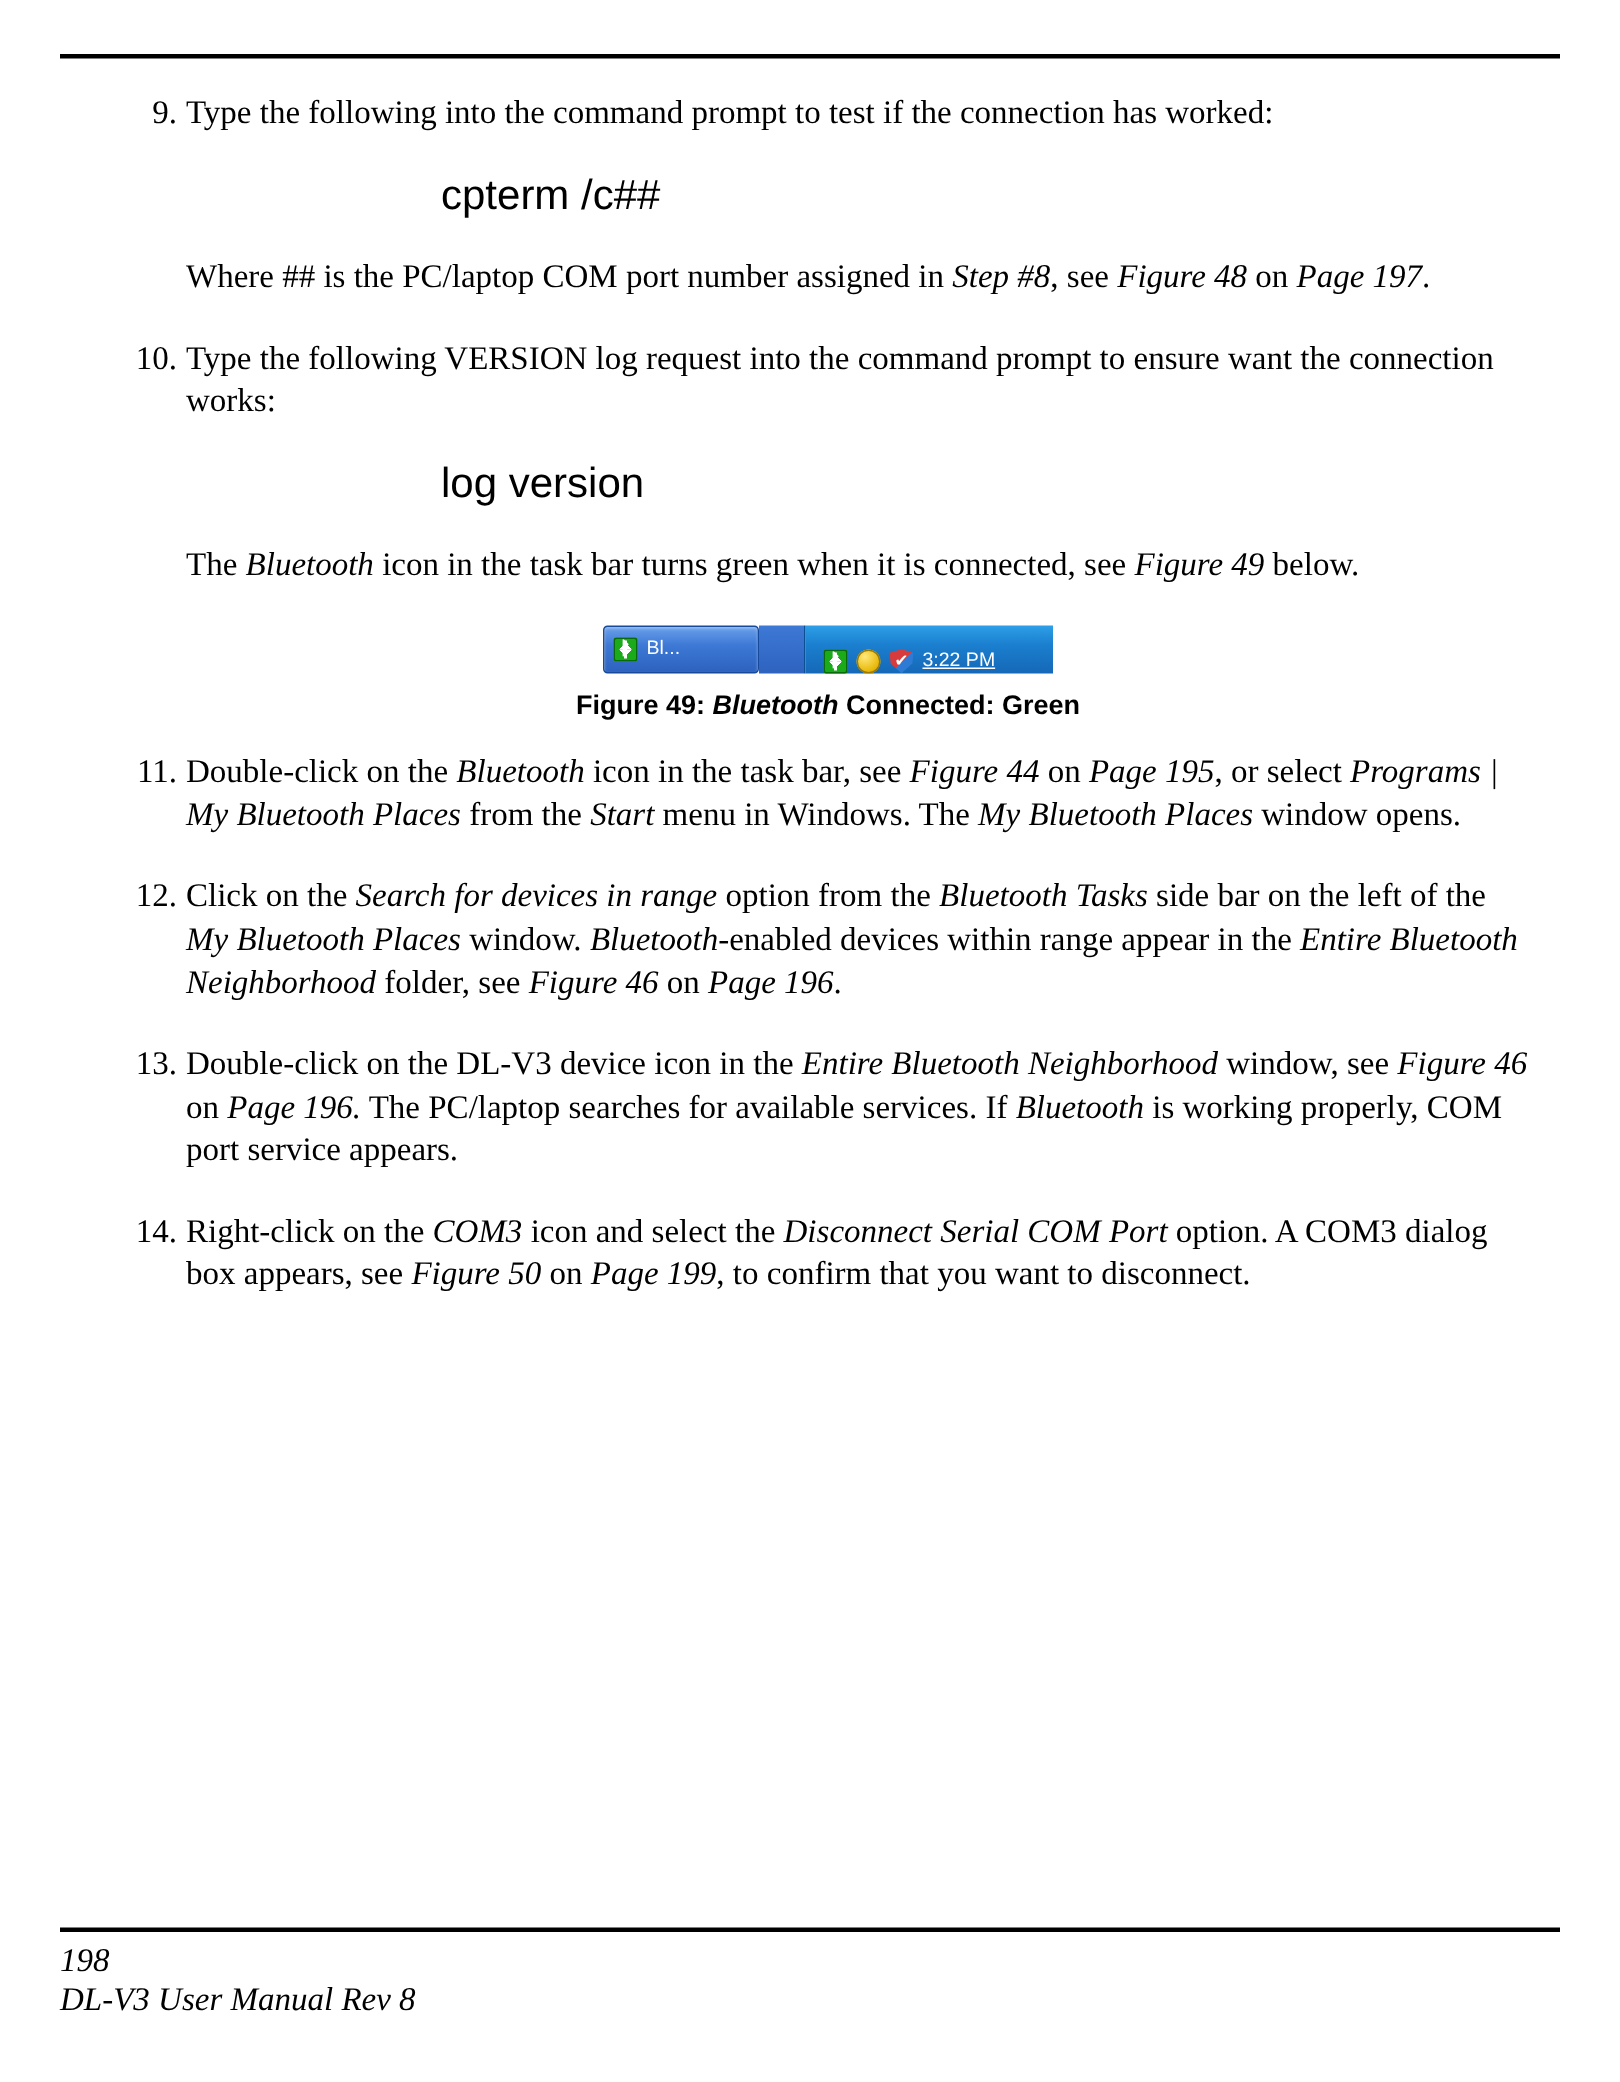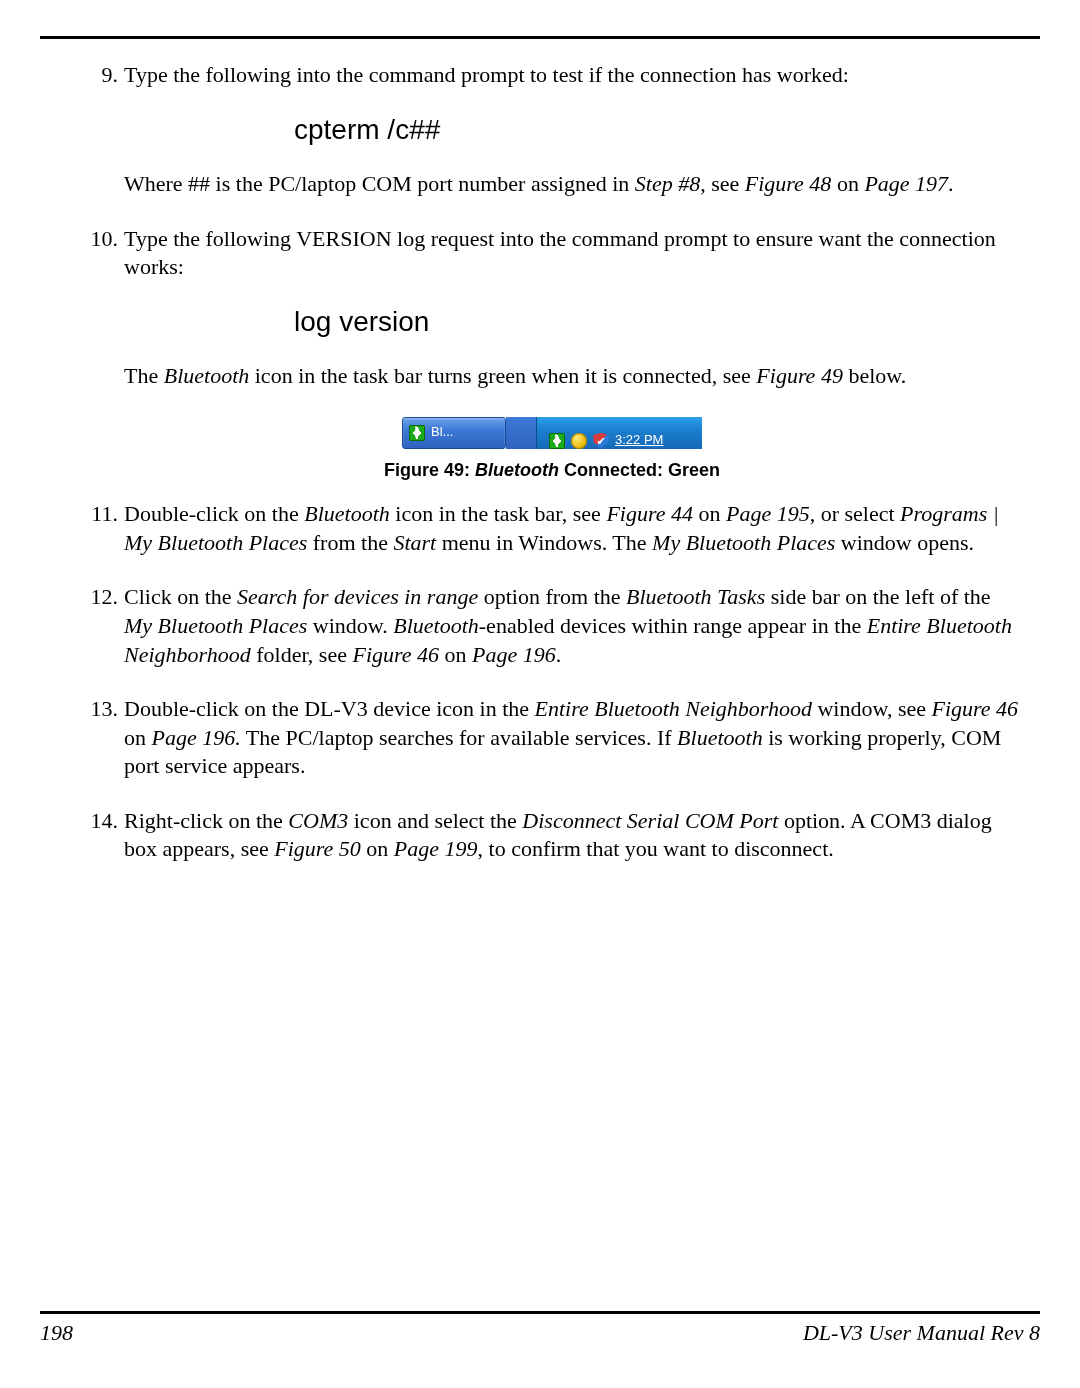--- a/index.html
+++ b/index.html
@@ -160,20 +160,21 @@
   .footer {
     position: absolute;
     left: 40px; right: 40px; bottom: 42px;
   }
   .footer-row {
     display: flex;
     justify-content: space-between;
     font-style: italic;
     font-size: 22px;
     margin-top: 6px;
+    flex-direction: column;
   }
 </style>
 </head>
 <body>
 
 <div class="page">
   <hr class="rule">
 
   <div class="content">
 

